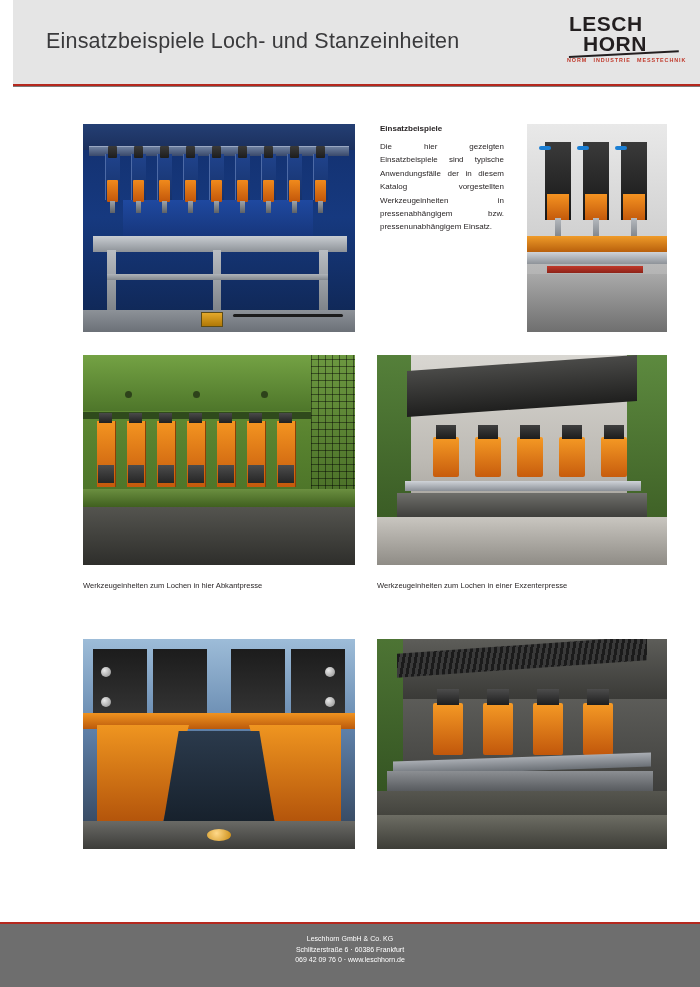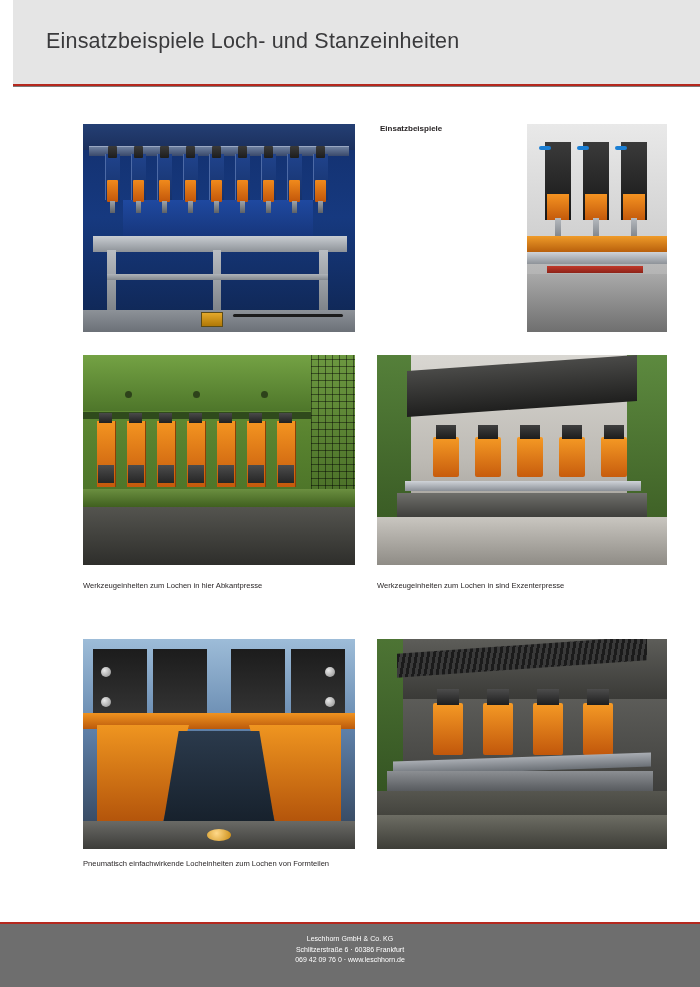--- a/index.html
+++ b/index.html
@@ -452,20 +452,32 @@
   }
 </style>
 </head>
 <body>
 
 <div class="page">
 
   <div class="header">
     <div class="header-title">Einsatzbeispiele Loch- und Stanzeinheiten</div>
 
+    <div class="logo">
+      <div class="logo-main">
+        <span>LESCH</span>
+        <span class="l2">HORN</span>
+        <div class="logo-swoosh"></div>
+      </div>
+      <div class="logo-sub">
+        <span>NORM</span>
+        <span>INDUSTRIE</span>
+        <span>MESSTECHNIK</span>
+      </div>
+    </div>
 
     <div class="header-rule"></div>
     <div class="header-rule2"></div>
   </div>
 
   <div class="photo" id="photo1">
     <div class="p1-ceiling"></div>
     <div class="p1-blueback"></div>
     <div class="p1-beam"></div>
 
@@ -520,20 +532,21 @@
     <div class="p1-frame-m"></div>
     <div class="p1-frame-r"></div>
     <div class="p1-cross"></div>
     <div class="p1-floor"></div>
     <div class="p1-cable"></div>
     <div class="p1-box"></div>
   </div>
 
   <div class="intro">
     <div class="intro-title">Einsatzbeispiele</div>
+    <div class="intro-body">Die hier gezeigten Einsatzbeispiele sind typische Anwendungsfälle der in diesem Katalog vorgestellten Werkzeugeinheiten in pressenabhängigem bzw. pressenunabhängigem Einsatz.</div>
   </div>
 
   <div class="photo" id="photo2">
     <div class="p2-wall"></div>
     <div class="p2-col" style="left:18px">
         <div class="hose"></div>
         <div class="orange"></div>
         <div class="rod"></div>
       </div>
     <div class="p2-col" style="left:56px">
@@ -612,40 +625,39 @@
         <div class="top"></div>
       </div>
     <div class="p4-unit" style="left:224px">
         <div class="top"></div>
       </div>
 
     <div class="p4-strip"></div>
     <div class="p4-table"></div>
     <div class="p4-front"></div>
   </div>
-  <div class="caption" style="left:377px; top:580px; width:290px;">Werkzeugeinheiten zum Lochen in sind Exzenterpresse</div>
+  <div class="caption" style="left:377px; top:580px; width:290px;">Werkzeugeinheiten zum Lochen in einer Exzenterpresse</div>
 
   <div class="photo" id="photo5">
     <div class="p5-sky"></div>
     <div class="p5-panel" style="left:10px"></div>
     <div class="p5-panel" style="left:70px"></div>
     <div class="p5-panel" style="left:148px"></div>
     <div class="p5-panel" style="left:208px"></div>
     <div class="p5-orange"></div>
     <div class="p5-left-arm"></div>
     <div class="p5-right-arm"></div>
     <div class="p5-table"></div>
     <div class="p5-bolt" style="left:18px;  top:28px"></div>
     <div class="p5-bolt" style="left:242px; top:28px"></div>
     <div class="p5-bolt" style="left:18px;  top:58px"></div>
     <div class="p5-bolt" style="left:242px; top:58px"></div>
     <div class="p5-floor"></div>
     <div class="p5-knob"></div>
   </div>
-  <div class="caption" style="left:83px; top:858px; width:266px;">Pneumatisch einfachwirkende Locheinheiten zum Lochen von Formteilen</div>
 
   <div class="photo" id="photo6">
     <div class="p6-back"></div>
     <div class="p6-greenL"></div>
     <div class="p6-hoseband"></div>
 
     <div class="p6-unit" style="left:56px">
         <div class="cyl"></div>
       </div>
     <div class="p6-unit" style="left:106px">

